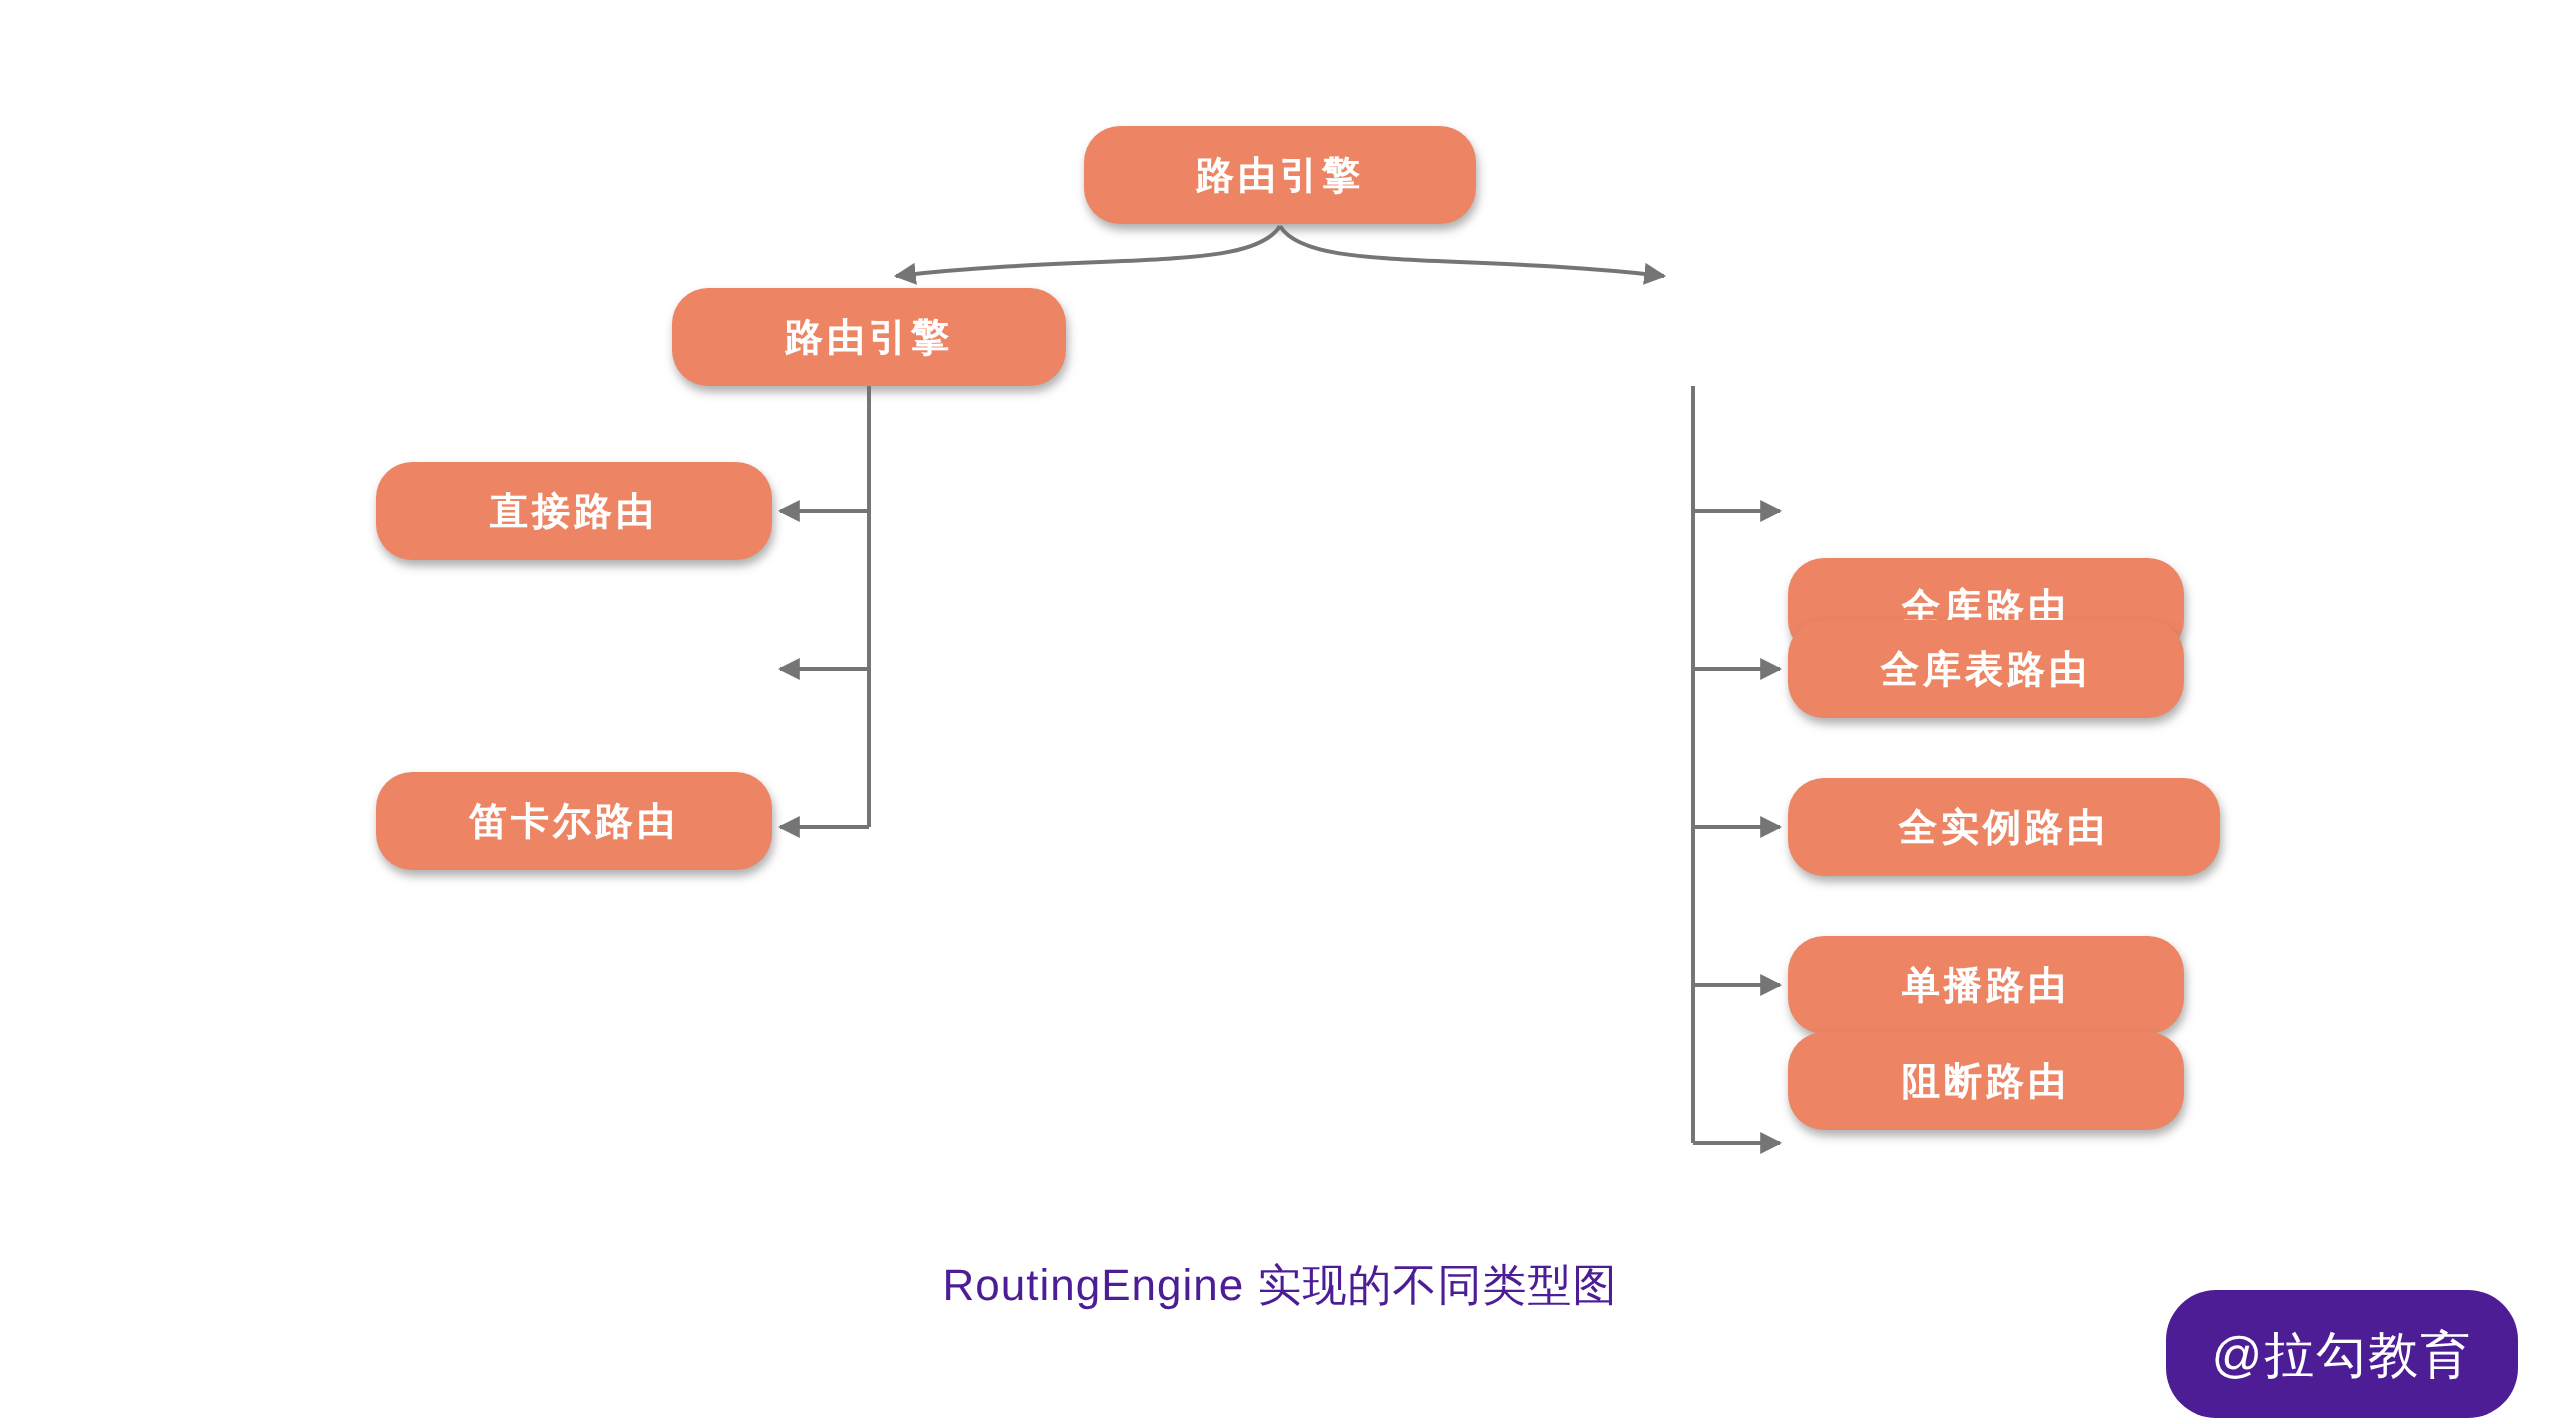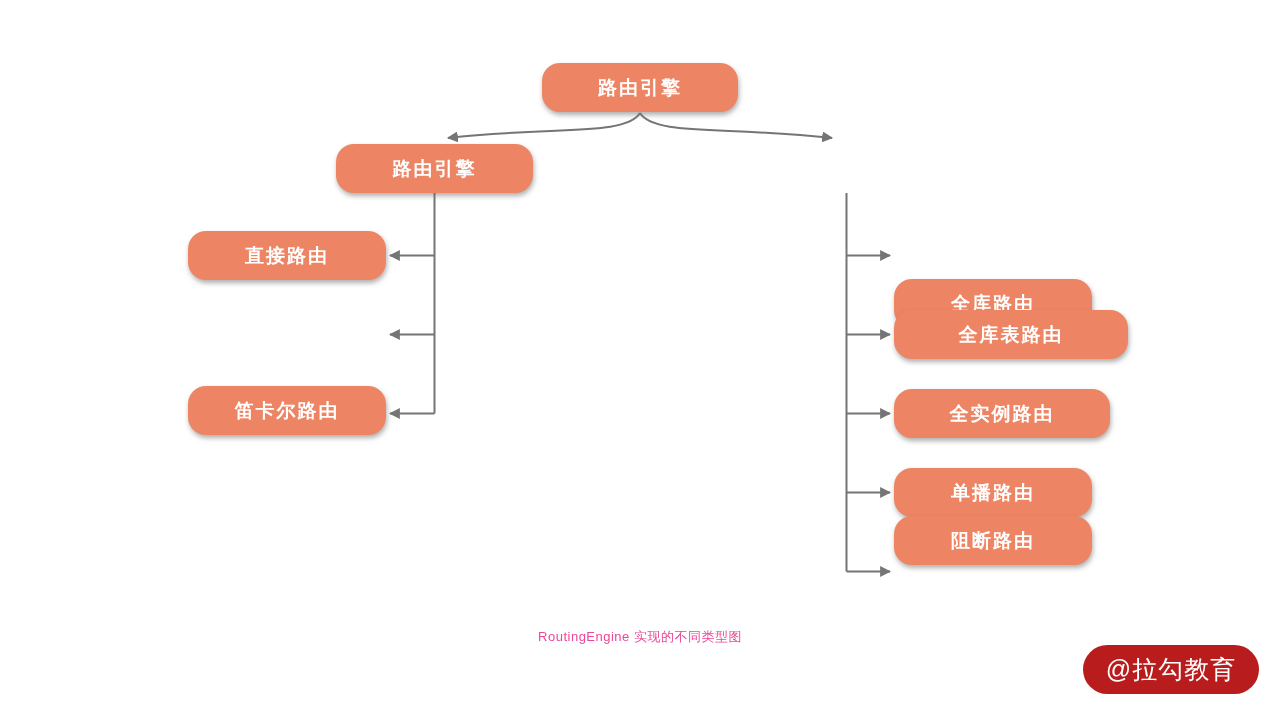--- a/index.html
+++ b/index.html
@@ -35,42 +35,42 @@
   }
   .node.root   { left: 542px; top: 63px;  width: 196px; height: 49px; }
   .node.shard  { left: 336px; top: 144px; width: 197px; height: 49px; }
   .node.bcast  { left: 748px; top: 144px; width: 197px; height: 49px; }
 
   .node.l0 { left: 188px; top: 231px; width: 198px; height: 49px; }
   .node.l1 { left: 188px; top: 310px; width: 198px; height: 49px; }
   .node.l2 { left: 188px; top: 386px; width: 198px; height: 49px; }
 
   .node.r0 { left: 894px; top: 231px; width: 198px; height: 49px; margin-top: 48px; }
-  .node.r1 { left: 894px; top: 310px; width: 234px; height: 49px; }
+  .node.r1 { left: 894px; top: 310px; width: 198px; height: 49px; }
   .node.r2 { left: 894px; top: 389px; width: 216px; height: 49px; }
   .node.r3 { left: 894px; top: 468px; width: 198px; height: 49px; text-align: center; }
   .node.r4 { left: 894px; top: 516px; width: 198px; height: 49px; }
 
   .caption {
     position: absolute;
     left: 0;
     top: 628px;
     width: 100%;
     text-align: center;
-    font-size: 13px;
-    color: #ec4899;
+    font-size: 22px;
+    color: #4c1d95;
     letter-spacing: 0.5px;
   }
   .watermark {
     position: absolute;
     left: 1083px;
     top: 645px;
     width: 176px;
-    height: 49px;
-    background: #b91c1c;
+    height: 64px;
+    background: #4c1d95;
     border-radius: 25px;
     display: flex;
     align-items: center;
     justify-content: center;
     color: #ffffff;
     font-size: 25px;
     font-weight: 500;
     letter-spacing: 1px;
   }
 </style>

